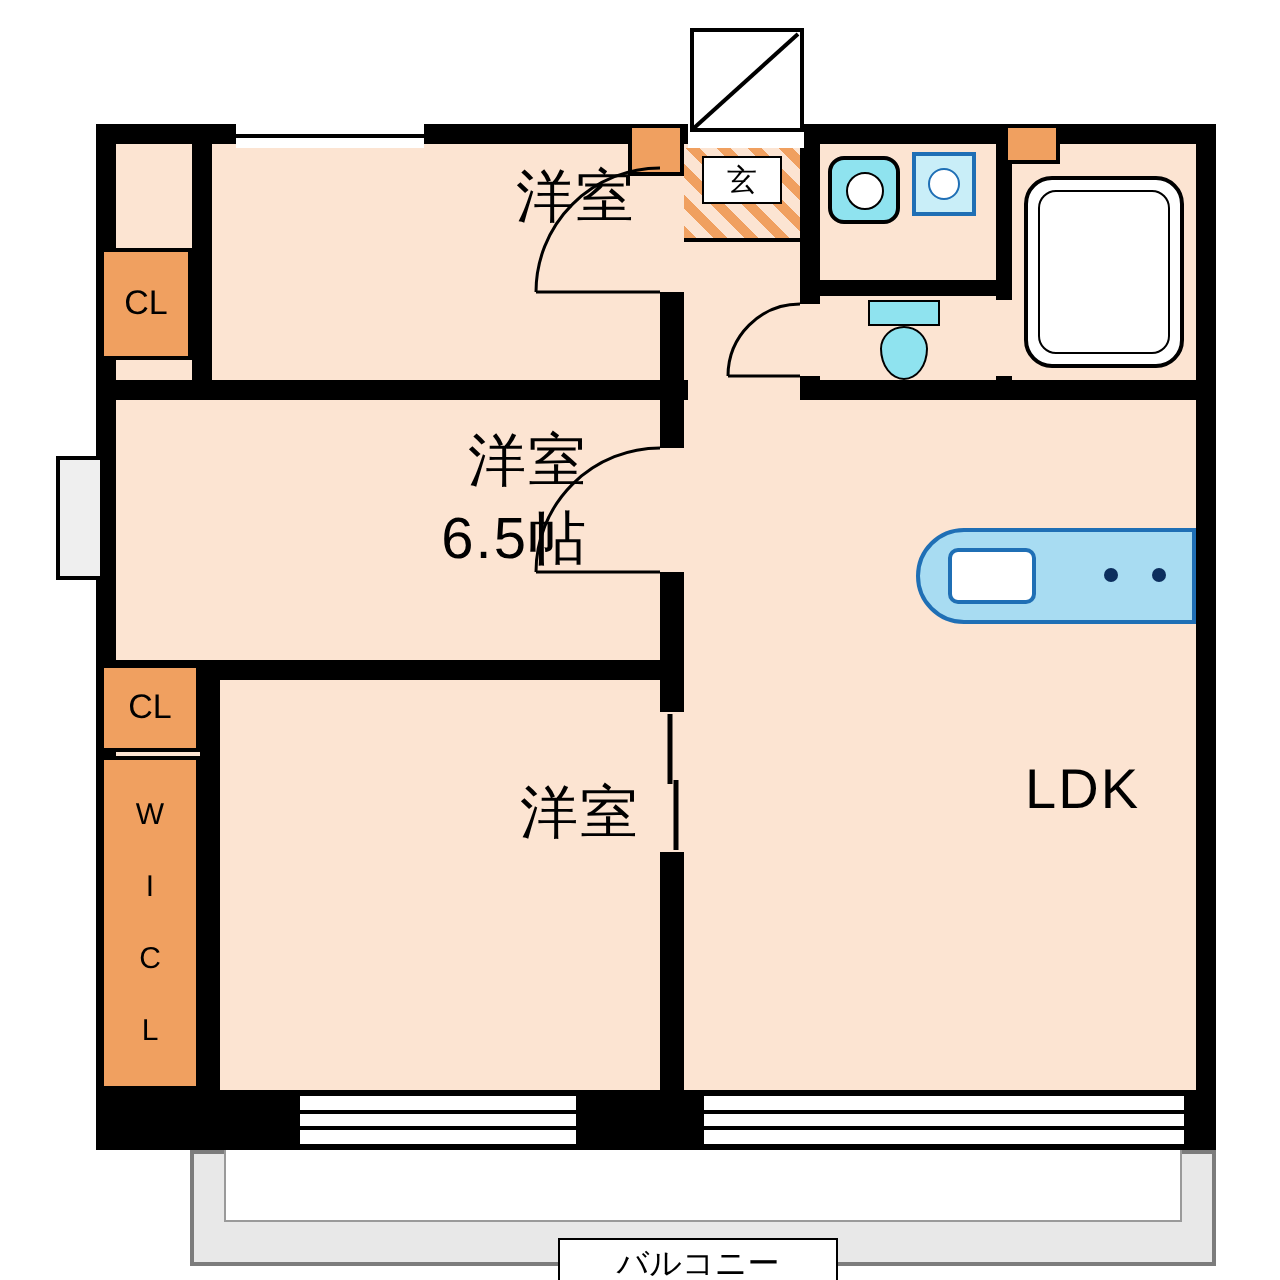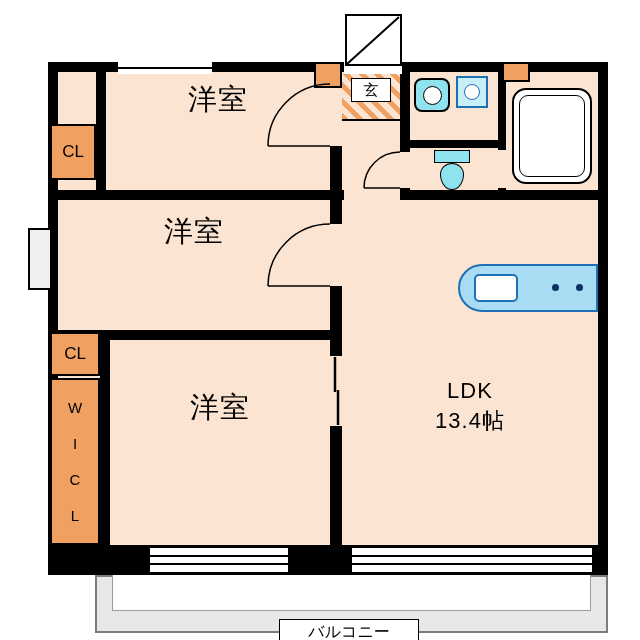--- a/index.html
+++ b/index.html
@@ -6,22 +6,22 @@
   *{box-sizing:border-box;}
   #stage{position:relative;width:640px;height:640px;background:#ffffff;
          font-family:"Liberation Sans","DejaVu Sans",sans-serif;color:#000;overflow:hidden;}
   .wall{position:absolute;background:#000;}
   .floor{position:absolute;background:#fce4d2;}
   .gap{position:absolute;background:#fce4d2;}
   .win{position:absolute;background:#fff;}
   .win .wline{position:absolute;left:0;right:0;height:2px;background:#000;}
   .orange{position:absolute;background:#f0a060;border:2.5px solid #000;
           display:flex;align-items:center;justify-content:center;font-size:17px;}
-  .room-label{position:absolute;text-align:center;line-height:1.35;font-size:29px;letter-spacing:1px;}
-  .ldk-label{font-size:22px;}
+  .room-label{position:absolute;text-align:right;line-height:1.35;font-size:29px;letter-spacing:1px;}
+  .ldk-label{font-size:28px;}
   .labelbox{position:absolute;background:#fff;border:1.5px solid #000;
             display:flex;align-items:center;justify-content:center;}
   svg.overlay{position:absolute;left:0;top:0;pointer-events:none;}
 </style>
 </head>
 <body>
 
 <div id="stage">
 
   <div class="wall" style="left:48px;top:62px;width:560px;height:513px;"></div>
@@ -97,27 +97,27 @@
     <div style="position:absolute;left:14px;top:8px;width:44px;height:28px;background:#fff;border:2px solid #1f6fb5;border-radius:5px;"></div>
     <div style="position:absolute;left:92px;top:18px;width:7px;height:7px;background:#0d2f5e;border-radius:50%;"></div>
     <div style="position:absolute;left:116px;top:18px;width:7px;height:7px;background:#0d2f5e;border-radius:50%;"></div>
   </div>
 
   <div class="room-label" style="left:118px;top:80px;width:200px;">
     <div>洋室</div>
   </div>
   <div class="room-label" style="left:94px;top:212px;width:200px;">
     <div>洋室</div>
+    <div>6.5帖</div>
   </div>
   <div class="room-label" style="left:120px;top:388px;width:200px;">
     <div>洋室</div>
   </div>
   <div class="room-label ldk-label" style="left:370px;top:376px;width:200px;">
     <div>LDK</div>
-    <div>13.4帖</div>
   </div>
 
   <div style="position:absolute;left:95px;top:575px;width:513px;height:58px;background:#e8e8e8;border:2.5px solid #7c7c7c;"></div>
   <div style="position:absolute;left:112px;top:575px;width:479px;height:36px;background:#fff;border:1.5px solid #9a9a9a;border-top:none;"></div>
   <div class="labelbox" style="left:279px;top:619px;width:140px;height:26px;font-size:16px;">
     <span>バルコニー</span>
   </div>
 
   <svg class="overlay" width="640" height="640" viewBox="0 0 640 640">
     <path d="M347,64 L399,17" stroke="#000" stroke-width="2" fill="none"></path>

